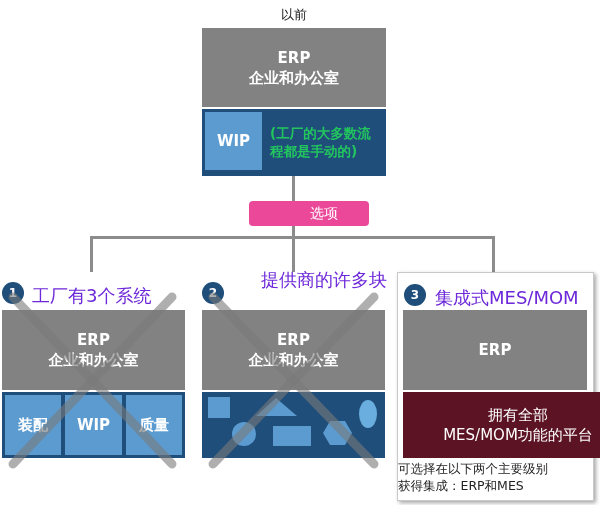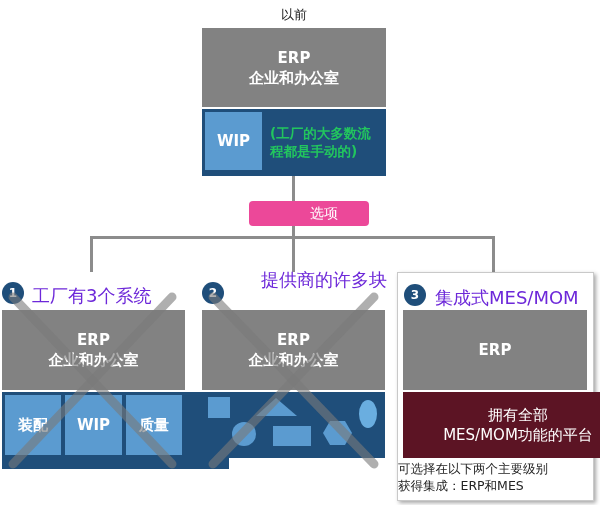--- a/index.html
+++ b/index.html
@@ -49,21 +49,21 @@
 <div class="abs line" style="left:90px; top:236px; width:3px; height:36px;"></div>
 <div class="abs line" style="left:292px; top:236px; width:3px; height:36px;"></div>
 <div class="abs line" style="left:492px; top:236px; width:3px; height:36px;"></div>
 
 <div class="abs badge" style="left:2px; top:282px;">1</div>
 <div class="abs panel-label" style="left:32px; top:284px;">工厂有3个系统</div>
 <div class="abs gray" style="left:2px; top:310px; width:183px; height:80px;">
   <div>ERP</div>
   <div>企业和办公室</div>
 </div>
-<div class="abs navy" style="left:2px; top:392px; width:183px; height:77px;padding-left:44px;">
+<div class="abs navy" style="left:2px; top:392px; width:183px; height:66px;">
   <div class="abs lightblue" style="left:3px; top:3px; width:56px; height:60px;">
       <span>装配</span>
     </div>
   <div class="abs lightblue" style="left:63px; top:3px; width:57px; height:60px;">
       <span>WIP</span>
     </div>
   <div class="abs lightblue" style="left:124px; top:3px; width:56px; height:60px;">
       <span>质量</span>
     </div>
 </div>

